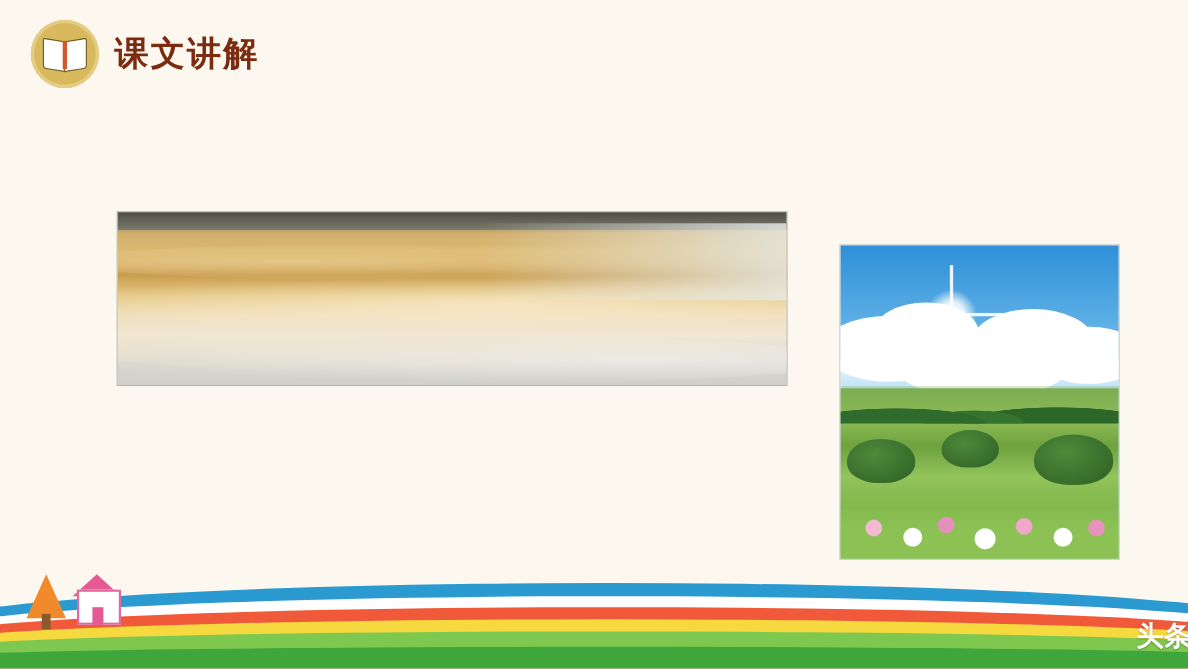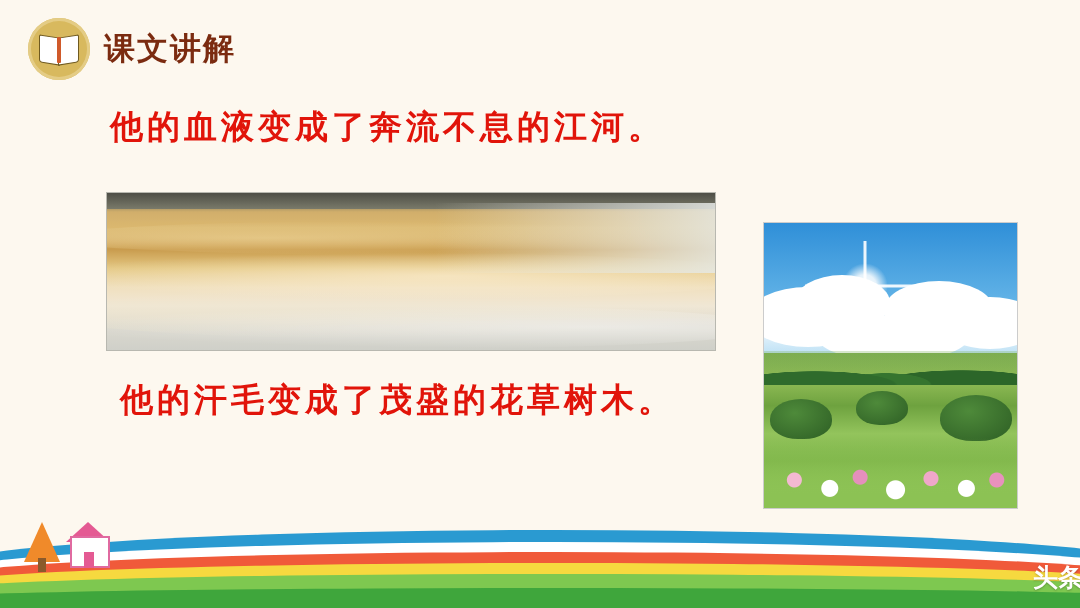--- a/index.html
+++ b/index.html
@@ -321,32 +321,30 @@
     <div class="book-badge">
       <div class="book">
         <div class="page left"></div>
         <div class="page right"></div>
         <div class="spine"></div>
       </div>
     </div>
     <div class="header-title">课文讲解</div>
   </div>
 
-  <div class="sentence sentence-1">他的血液变成了奔流不息的江河。</div>
 
   <div class="photo-river">
     <div class="ridge"></div>
     <div class="wave w1"></div>
     <div class="wave w2"></div>
     <div class="wave w3"></div>
     <div class="wave w4"></div>
     <div class="mist"></div>
   </div>
 
-  <div class="sentence sentence-2">他的汗毛变成了茂盛的花草树木。</div>
 
   <div class="photo-grass">
     <div class="cloud c1"></div>
     <div class="cloud c2"></div>
     <div class="cloud c3"></div>
     <div class="cloud c4"></div>
     <div class="cloud c5"></div>
     <div class="sun"></div>
     <div class="cloudband"></div>
     <div class="field"></div>

